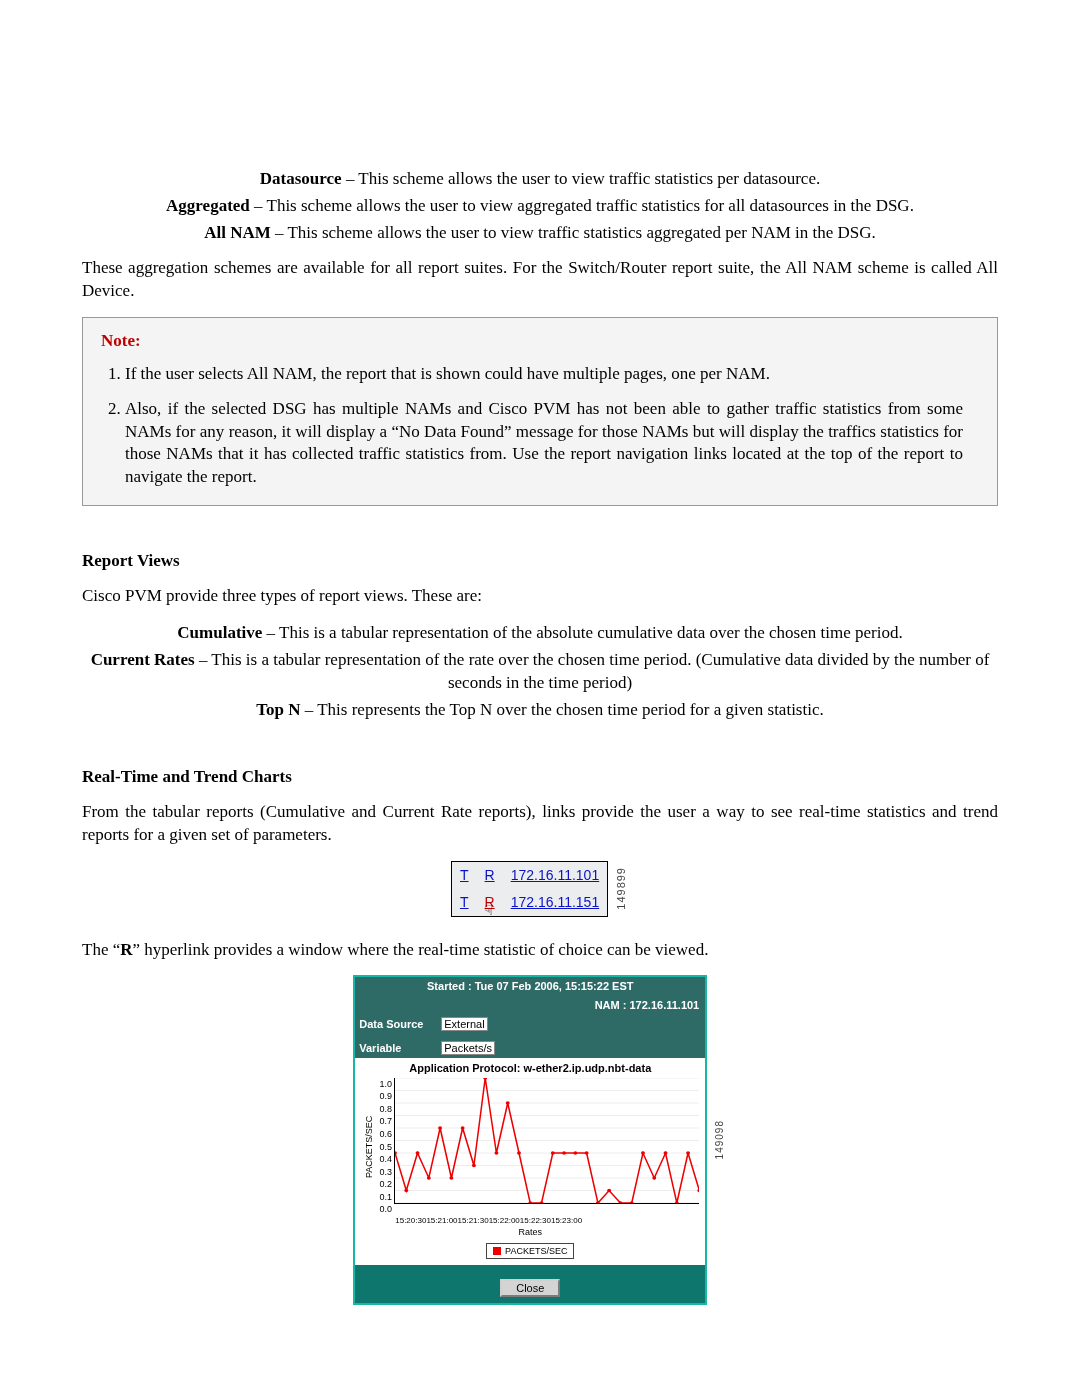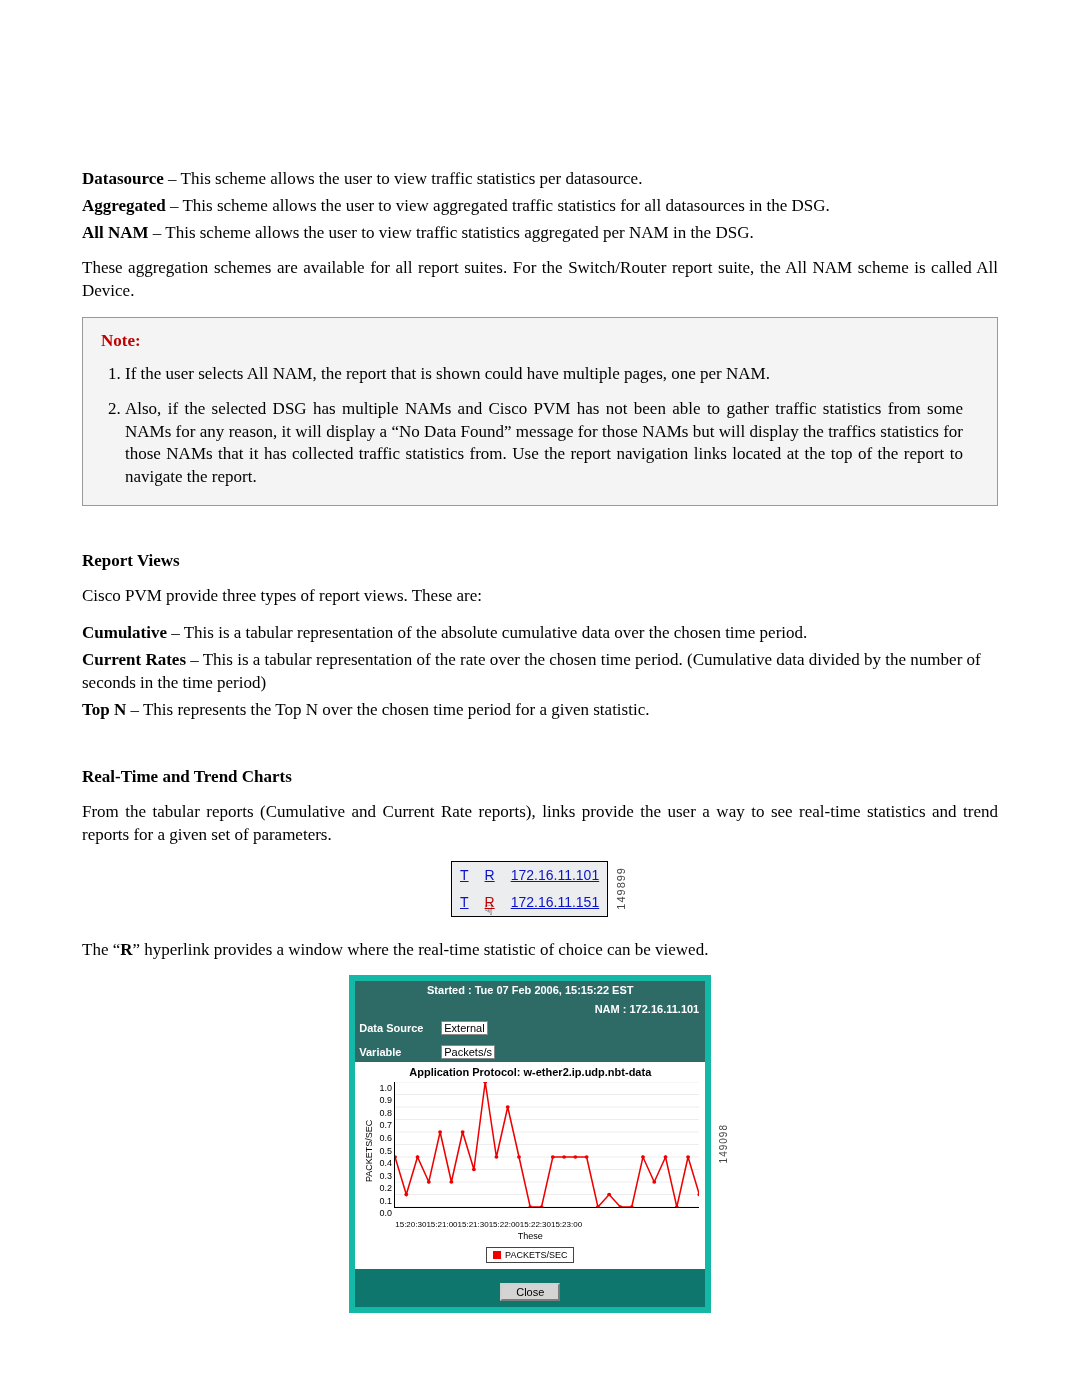--- a/index.html
+++ b/index.html
@@ -10,21 +10,21 @@
     color: #000;
   }
   .page {
     width: 1080px;
     margin: 0 auto;
     padding: 168px 82px 60px 82px;
     box-sizing: border-box;
     font-size: 17px;
     line-height: 1.35;
   }
-  .def-line { margin: 0 0 4px 0; }
+  .def-line { margin: 0 0 4px 0; text-align: center; }
   .def-line b { font-weight: bold; }
   .para { margin: 12px 0 14px 0; text-align: justify; }
   .note-box {
     border: 1px solid #999;
     background: #f4f4f4;
     padding: 12px 34px 16px 18px;
     margin: 10px 0 28px 0;
   }
   .note-title {
     color: #c00000;
@@ -81,21 +81,21 @@
     display: flex;
     justify-content: center;
     margin: 10px 0;
   }
   .rt-outer {
     display: flex;
     align-items: center;
   }
   .rt-panel {
     width: 350px;
-    border: 6px solid #14b8a6;
+    border: 2px solid #14b8a6;
     background: #2e6b67;
     color: #fff;
     font-family: Verdana, Arial, sans-serif;
     font-size: 11px;
   }
   .rt-title1, .rt-title2 {
     text-align: center;
     font-weight: bold;
     padding: 2px 0;
     background: #2e6b67;
@@ -353,21 +353,21 @@
             </div>
           </div>
           <div class="rt-xaxis">
             <span>15:20:30</span>
             <span>15:21:00</span>
             <span>15:21:30</span>
             <span>15:22:00</span>
             <span>15:22:30</span>
             <span>15:23:00</span>
           </div>
-          <div class="rt-xlabel">These</div>
+          <div class="rt-xlabel">Rates</div>
           <div class="rt-legend">
             <span class="box"><span class="sw"></span><span>PACKETS/SEC</span></span>
           </div>
         </div>
         <div class="rt-footer">
           <button class="rt-btn">Close</button>
         </div>
       </div>
       <div class="vlabel2">149098</div>
     </div>

